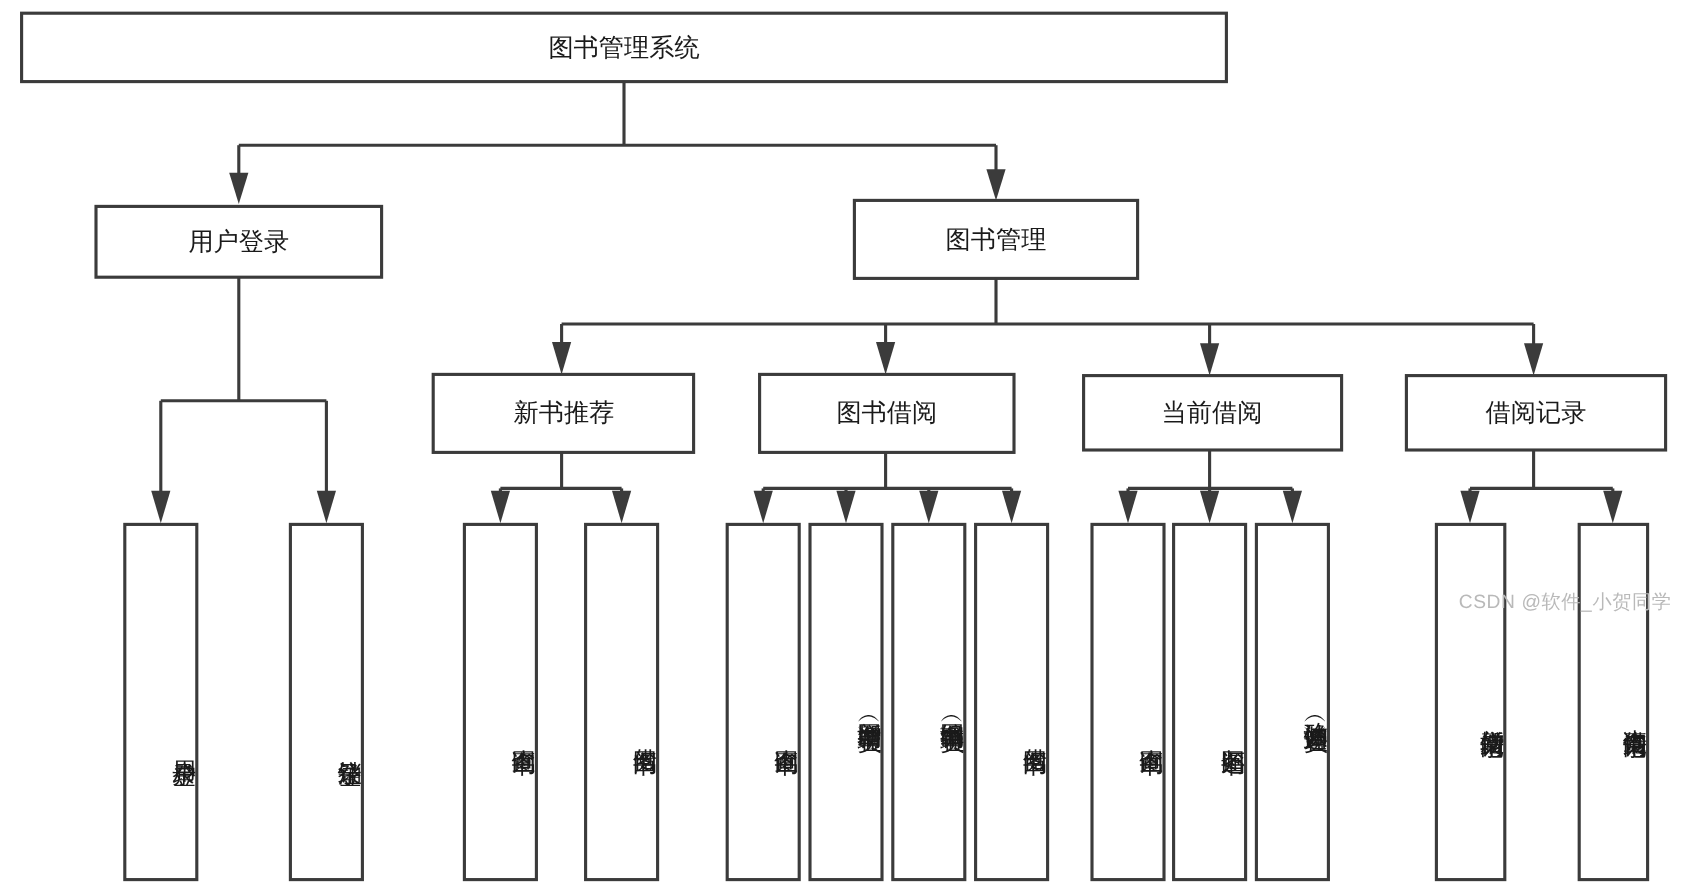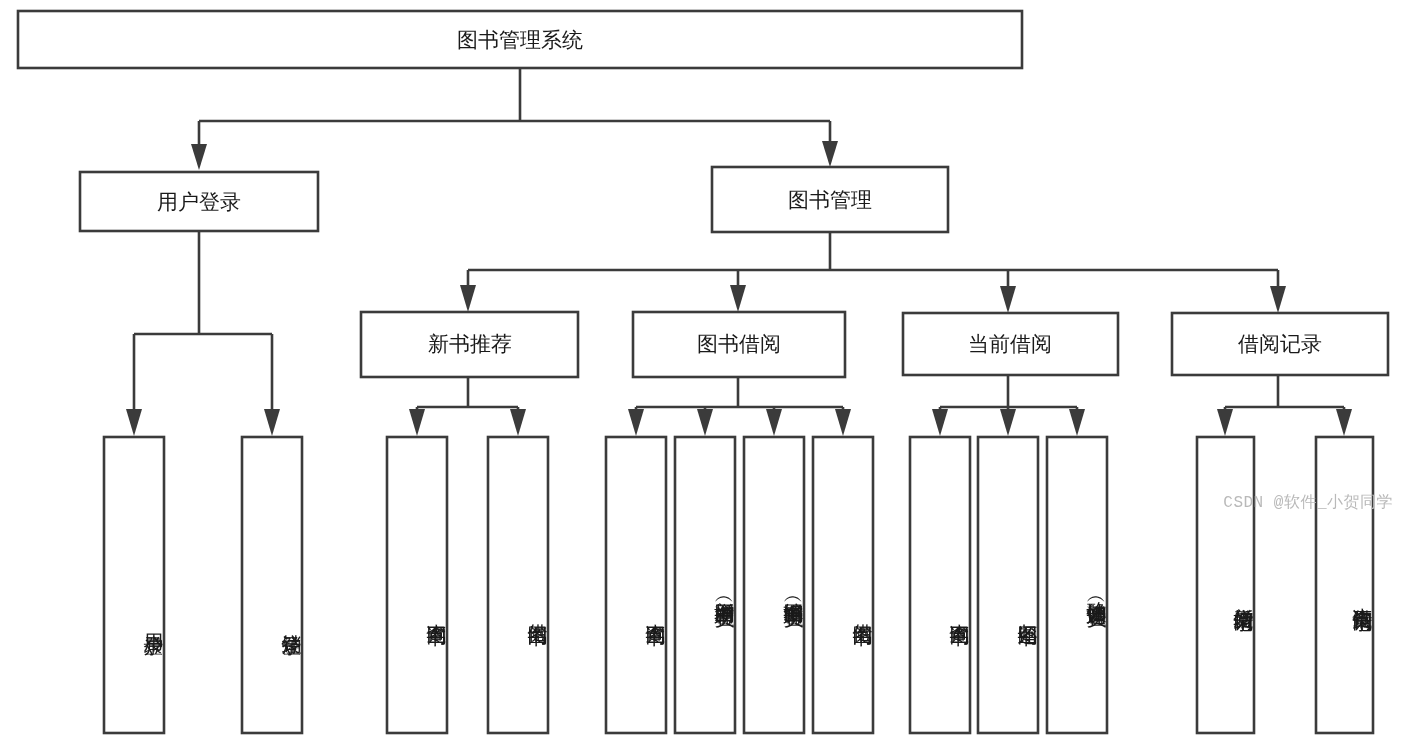--- a/index.html
+++ b/index.html
@@ -57,21 +57,21 @@
     color: #1a1a1a;
     letter-spacing: 1px;
     text-align: center;
     white-space: nowrap;
     pointer-events: none;
   }
   .watermark {
     position: absolute;
     right: 12px;
     bottom: 10px;
-    font-family: Liberation Mono, monospace;
+    font-family: Liberation Sans, sans-serif;
     font-size: 16px;
     color: #b9b9b9;
     letter-spacing: 0.5px;
     white-space: nowrap;
   }
 </style>
 </head>
 <body>
 
 <div id="diagram-root">

